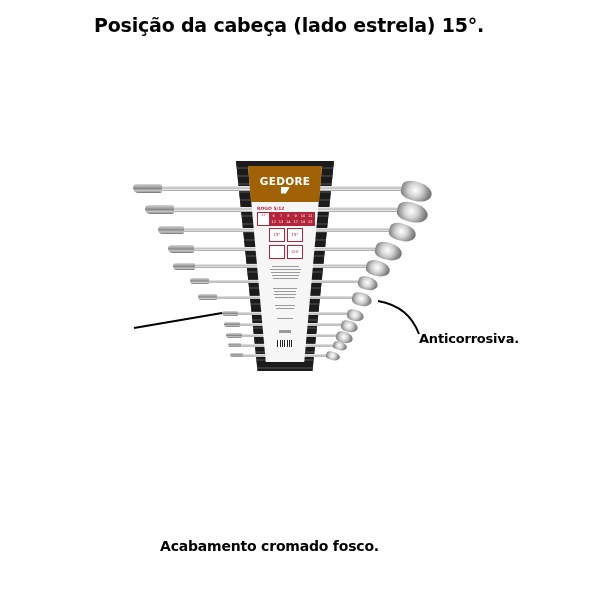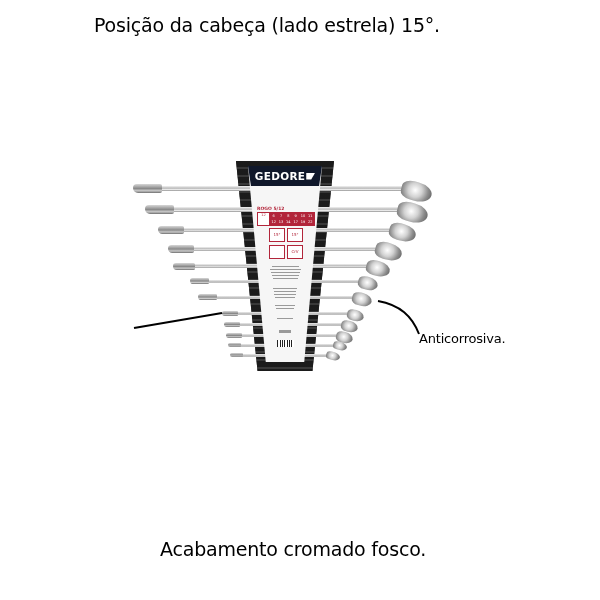--- a/index.html
+++ b/index.html
@@ -1,43 +1,43 @@
 <!DOCTYPE html>
 <html><head>
 <meta charset="utf-8">
 <style>
   html, body { margin:0; padding:0; background:#ffffff; }
   body { width:600px; height:600px; position:relative; overflow:hidden;
          font-family:"DejaVu Sans", "Liberation Sans", sans-serif; color:#000; }
-  .caption { position:absolute; font-weight:normal; color:#000; white-space:nowrap; letter-spacing:-0.2px; }
+  .caption { position:absolute; font-weight:bold; color:#000; white-space:nowrap; letter-spacing:-0.2px; }
   #cap-top { left:94px; top:14px; font-size:19px; }
   #cap-left { left:4px; top:290px; font-size:18.5px; line-height:28px; }
   #cap-right { left:419px; top:331px; font-size:13px; }
-  #cap-bottom { left:160px; top:538px; font-size:19px; }
+  #cap-bottom { left:160px; top:538px; font-size:14px; }
 
   .leader { position:absolute; left:0; top:0; width:600px; height:600px; pointer-events:none; }
 
   .product { position:absolute; left:0; top:0; width:600px; height:600px; }
   .wrench { position:absolute; height:6px; border-radius:3px;
             background:linear-gradient(#f3f3f3, #b9b9b9 45%, #e9e9e9 70%, #8e8e8e); }
   .head-l { position:absolute; border-radius:4px 2px 2px 5px;
             background:linear-gradient(#d7d7d7, #8a8a8a 50%, #c9c9c9 75%, #6d6d6d); }
   .head-r { position:absolute; border-radius:40% 55% 55% 40%;
             background:radial-gradient(circle at 45% 45%, #ffffff 0%, #d2d2d2 35%, #8d8d8d 65%, #555 100%); }
 
   .holder { position:absolute; left:236px; top:161px; width:98px; height:210px;
             clip-path:polygon(0 0, 100% 0, 78% 100%, 22% 100%); background:#262626; }
   .holder-ribs { position:absolute; left:236px; top:161px; width:98px; height:210px;
             clip-path:polygon(0 0, 100% 0, 78% 100%, 22% 100%);
             background:repeating-linear-gradient(#1a1a1a 0 6px, #3a3a3a 6px 8px); opacity:0.9; }
   .card { position:absolute; left:248px; top:166px; width:74px; height:196px;
           clip-path:polygon(0 0, 100% 0, 76% 100%, 24% 100%); background:#f6f6f6; }
-  .card-top { position:absolute; left:248px; top:166px; width:74px; height:20px;
-          background:#0f172a; clip-path:polygon(0 0, 100% 0, 96% 100%, 4% 100%);
-          display:flex; align-items:center; justify-content:center; }
+  .card-top { position:absolute; left:248px; top:166px; width:74px; height:36px;
+          background:#a16207; clip-path:polygon(0 0, 100% 0, 96% 100%, 4% 100%);
+          display:flex; align-items:center; justify-content:center;flex-direction:column; }
   .brand { color:#fff; font-weight:bold; font-size:10.5px; letter-spacing:0.3px; font-family:"DejaVu Sans", sans-serif; }
   .brand-flag { display:inline-block; width:9px; height:7px; background:#fff; margin-left:1px;
                 clip-path:polygon(0 0, 100% 0, 55% 100%, 0 100%); vertical-align:middle; }
   .model { position:absolute; left:257px; top:206px; font-size:4.5px; color:#b2253a; font-weight:bold; }
   .sizes { position:absolute; left:257px; top:212px; width:56px; height:12px;
            border:1px solid #b2253a; display:grid; grid-template-columns:12px repeat(6,1fr); grid-template-rows:1fr 1fr; }
   .sizes .qty { grid-row:1 / span 2; background:#fff; border-right:1px solid #b2253a; font-size:3.5px; color:#b2253a; text-align:center; }
   .sizes span.s { background:#b2253a; color:#fff; font-size:3.5px; text-align:center; line-height:6px; }
   .badge { position:absolute; width:14px; height:12px; border:1px solid #b2253a; background:#fff;
            font-size:4px; color:#b2253a; text-align:center; line-height:12px; }

